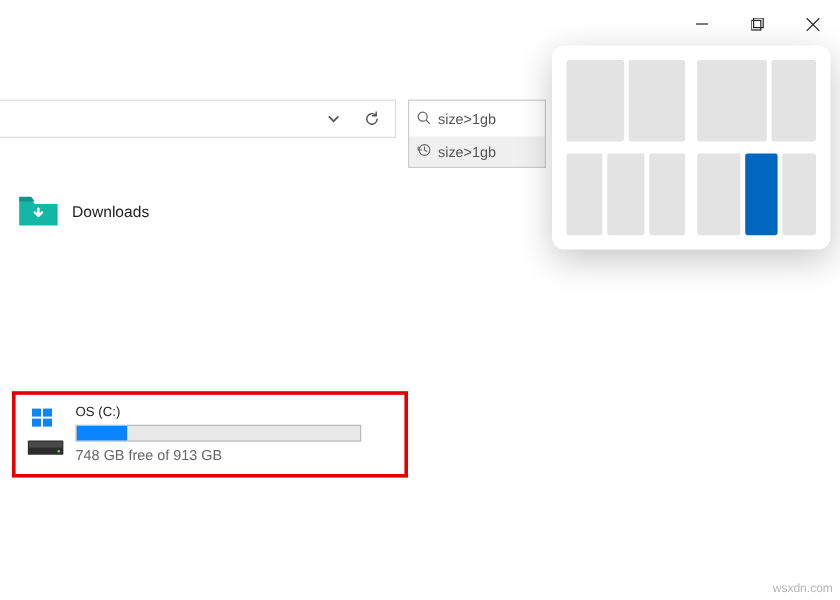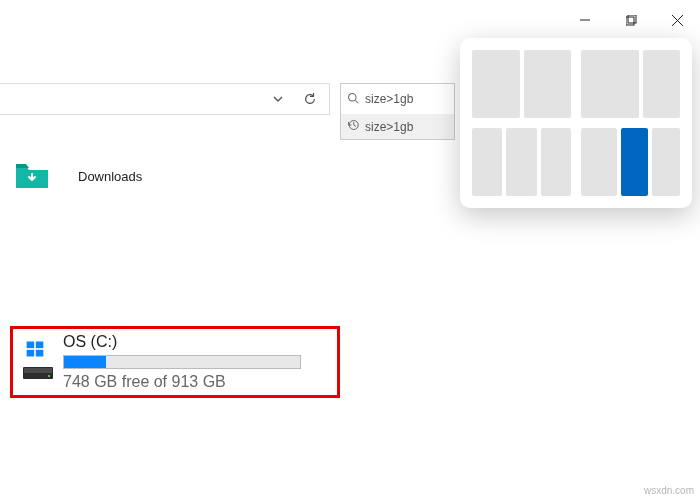--- a/index.html
+++ b/index.html
@@ -11,30 +11,30 @@
 
     
     .toprow { position: absolute; top: 82px; left: 0; right: 0; height: 34px; display: flex; align-items: center; }
     .addrbox { flex: 0 0 330px; height: 32px; border: 1px solid #ddd; border-left: none; display: flex; align-items: center; justify-content: flex-end; padding-right: 6px; gap: 6px; background: #fff; }
     .addr-btn { width: 26px; height: 26px; display: flex; align-items: center; justify-content: center; color: #555; }
     .searchbox { margin-left: 10px; width: 115px; height: 32px; border: 1px solid #ccc; display: flex; align-items: center; padding: 0 6px; gap: 6px; font-size: 12px; color: #555; background: #fff; }
     .suggest { position: absolute; top: 114px; left: 340px; width: 115px; height: 26px; border: 1px solid #ccc; border-top: none; background: #f0f0f0; display: flex; align-items: center; padding: 0 6px; gap: 6px; font-size: 12px; color: #555; }
 
     
     .folders { position: absolute; top: 160px; left: 14px; display: flex; gap: 130px; }
-    .folder { display: flex; align-items: center; gap: 28px; font-size: 13px; color: #222; }
+    .folder { display: flex; align-items: center; gap: 10px; font-size: 13px; color: #222; }
 
     
     .drivebox { position: absolute; top: 326px; left: 10px; width: 330px; height: 72px; border: 3px solid #e20000; display: flex; align-items: center; padding: 6px 10px; gap: 10px; }
     .drive-icons { display: flex; flex-direction: column; gap: 2px; }
     .drive-text { display: flex; flex-direction: column; gap: 4px; flex: 1; }
-    .drive-name { font-size: 16px; color: #222; }
+    .drive-name { font-size: 11px; color: #222; }
     .drive-bar { width: 238px; height: 14px; border: 1px solid #bbb; background: #e8e8e8; position: relative; }
     .drive-fill { position: absolute; top: 0; left: 0; height: 100%; background: #0a84ff; }
-    .drive-free { font-size: 16px; color: #666; }
+    .drive-free { font-size: 12px; color: #666; }
 
     
     .snap { position: absolute; top: 38px; right: 8px; width: 232px; height: 170px; background: #fff; border-radius: 10px; box-shadow: 0 8px 28px rgba(0,0,0,.22); padding: 12px; display: grid; grid-template-columns: 1fr 1fr; grid-template-rows: 1fr 1fr; gap: 10px; }
     .layout { display: flex; gap: 4px; }
     .cell { background: #e3e3e3; border-radius: 2px; }
     .cell.blue { background: #0067c0; }
 
     .watermark { position: absolute; bottom: 4px; right: 6px; font-size: 10px; color: #b6b6b6; }
   </style>
 </head>

